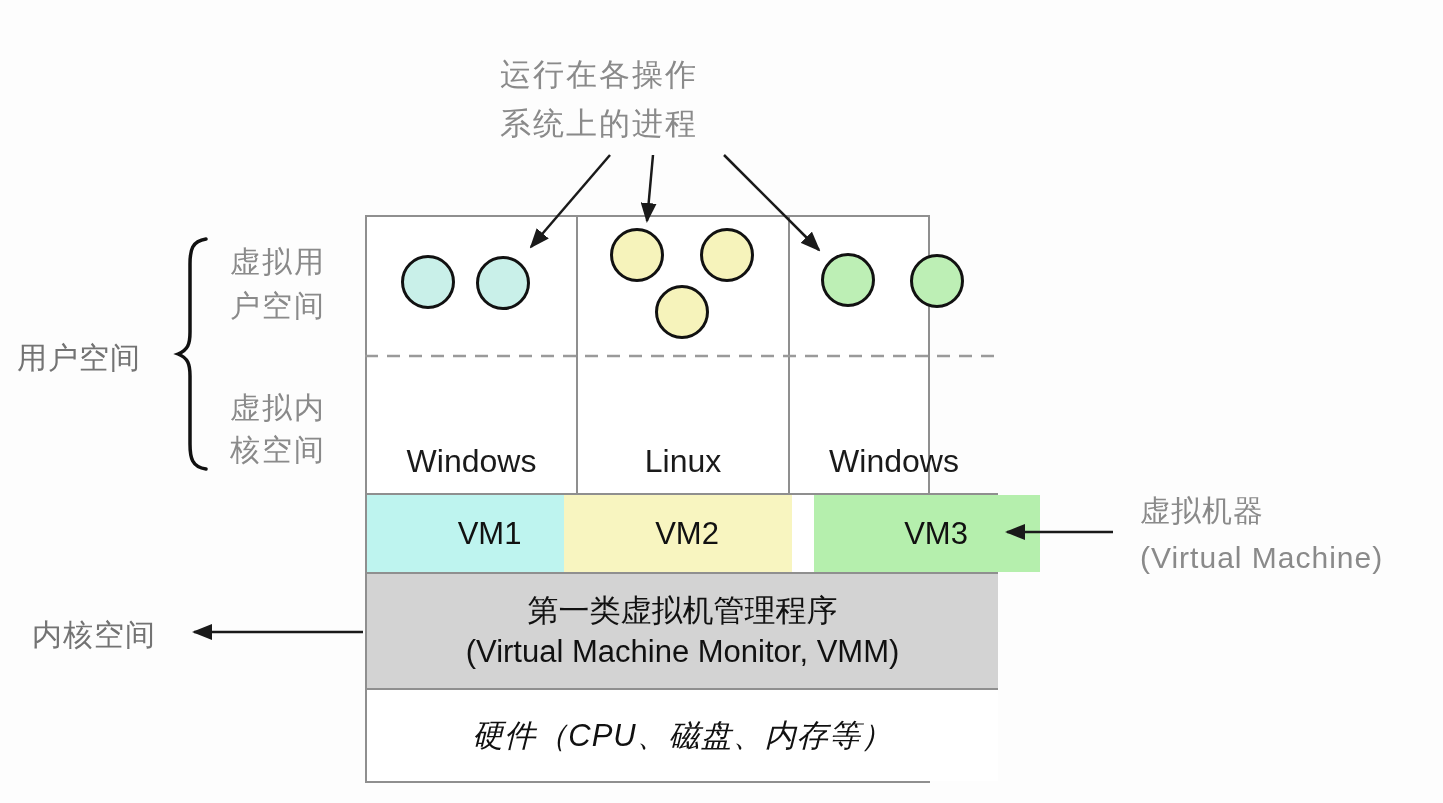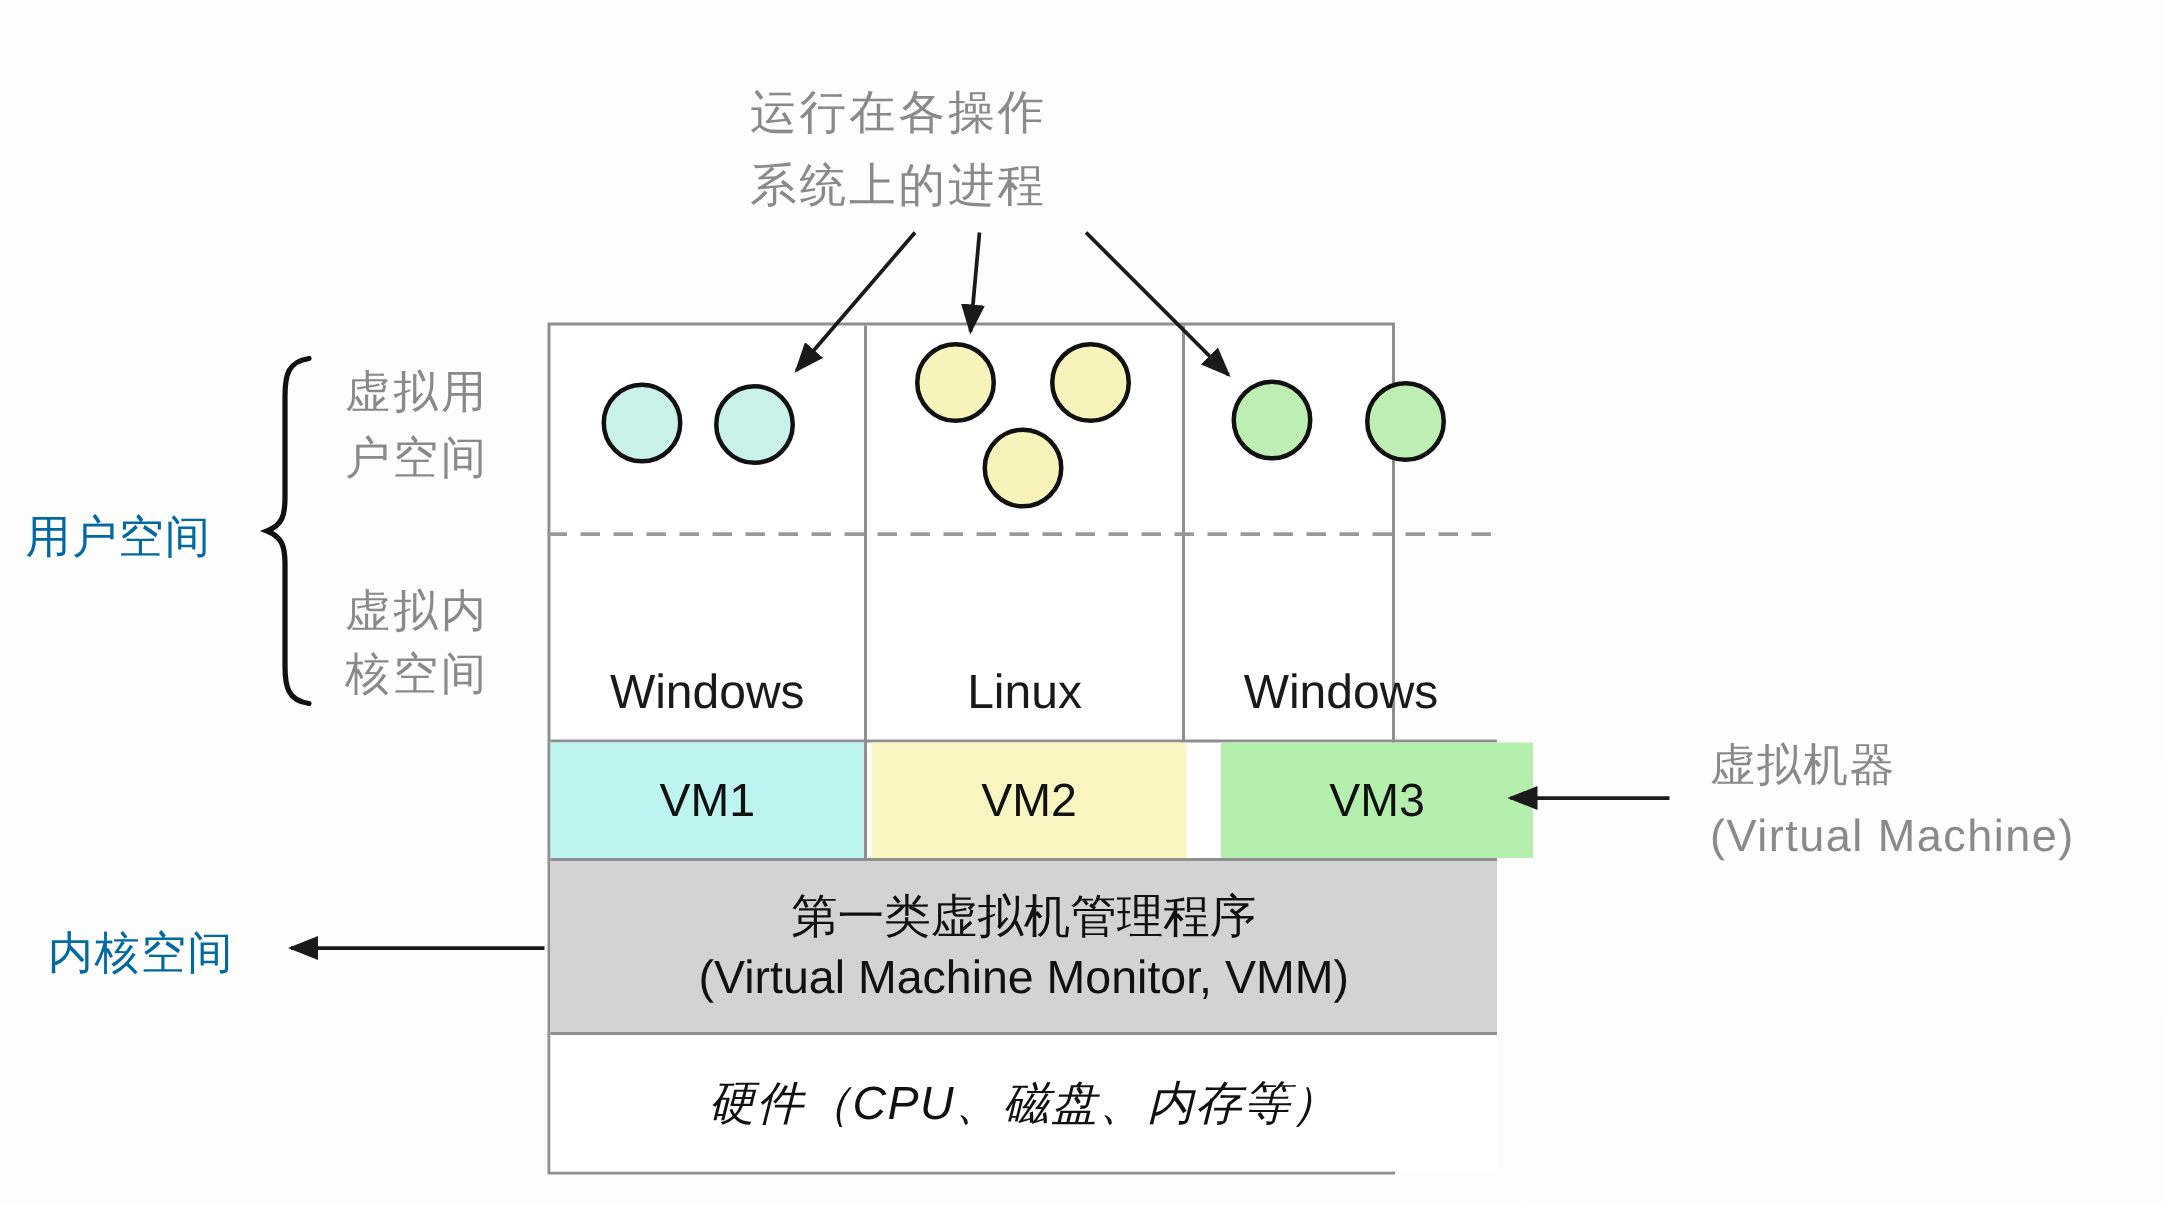--- a/index.html
+++ b/index.html
@@ -13,21 +13,21 @@
     width: 1443px;
     height: 803px;
     background: #fdfdfd;
     overflow: hidden;
     color: #1a1a1a;
   }
   .abs { position: absolute; }
 
   
   .gray-label {
-    color: #0369a1;
+    color: #737373;
     font-size: 30px;
     letter-spacing: 1px;
     white-space: nowrap;
   }
   .title-block {
     left: 500px; top: 50px; width: 316px;
     text-align: left;
     font-size: 31px;
     line-height: 49px;
     color: #8a8a8a;
@@ -74,20 +74,21 @@
     top: 216px; height: 56px;
     display: flex; align-items: center; justify-content: center;
     font-size: 32px;
     color: #1a1a1a;
   }
   .vm-cell {
     top: 278px; height: 77px;
     display: flex; align-items: center; justify-content: center;
     font-size: 31px;
     color: #111111;
+    padding-left: 18px;
   }
   #vmm-bar {
     left: 0; top: 357px; width: 631px; height: 114px;
     display: flex; flex-direction: column;
     align-items: center; justify-content: center;
     font-size: 31px;
     line-height: 41px;
     color: #111111;
     text-align: center;
   }
@@ -152,21 +153,21 @@
 
     <div class="abs hline" style="top:276px;"></div>
     <div class="abs hline" style="top:355px;"></div>
     <div class="abs hline" style="top:471px;"></div>
 
     <div class="abs os-label" style="left:0;    width:209px;">Windows</div>
     <div class="abs os-label" style="left:211px; width:210px;">Linux</div>
     <div class="abs os-label" style="left:423px; width:208px;">Windows</div>
 
     <div class="abs vm-cell" style="left: 0px; width: 209px; background-color: rgb(190, 244, 239);">VM1</div>
-    <div class="abs vm-cell" style="left: 214px; width: 210px; background-color: rgb(248, 245, 192);">VM2</div>
+    <div class="abs vm-cell" style="left: 197px; width: 210px; background-color: rgb(248, 245, 192);">VM2</div>
     <div class="abs vm-cell" style="left: 423px; width: 208px; background-color: rgb(181, 239, 173); margin-left: 24px;">VM3</div>
 
     <div id="vmm-bar" class="abs" style="background-color: rgb(211, 211, 211);">
       <div>第一类虚拟机管理程序</div>
       <div>(Virtual Machine Monitor, VMM)</div>
     </div>
 
     <div id="hw-bar" class="abs">
       <div>硬件（CPU、磁盘、内存等）</div>
     </div>

